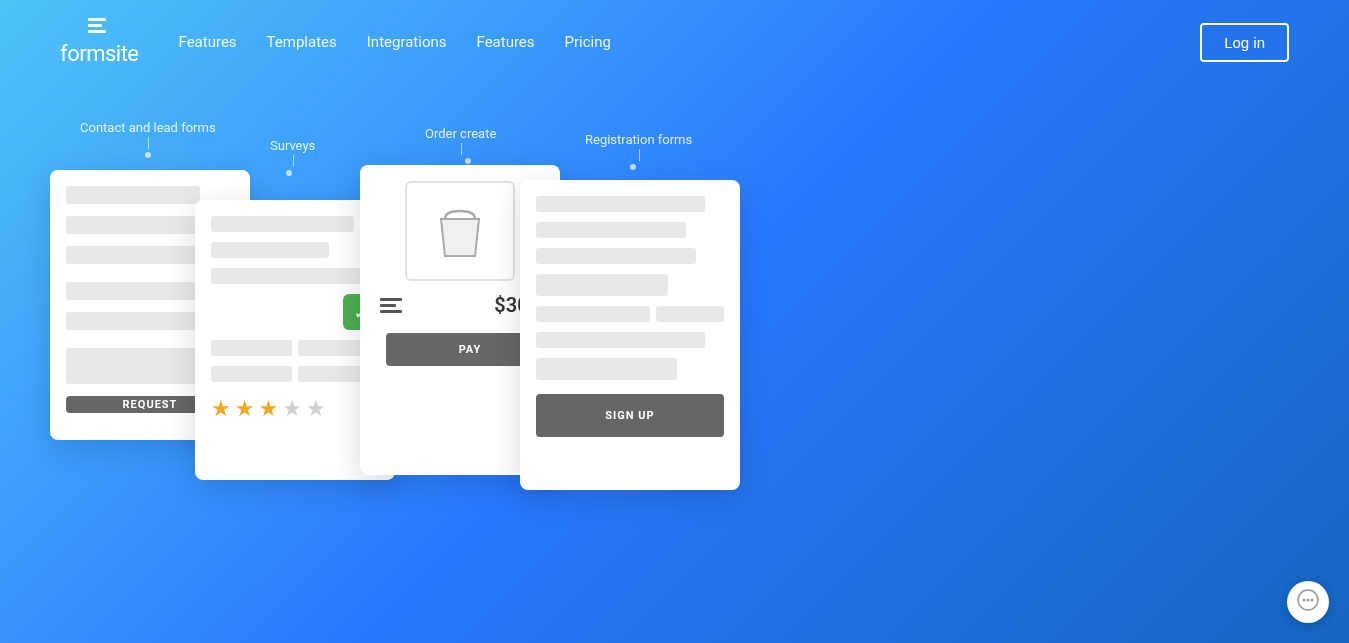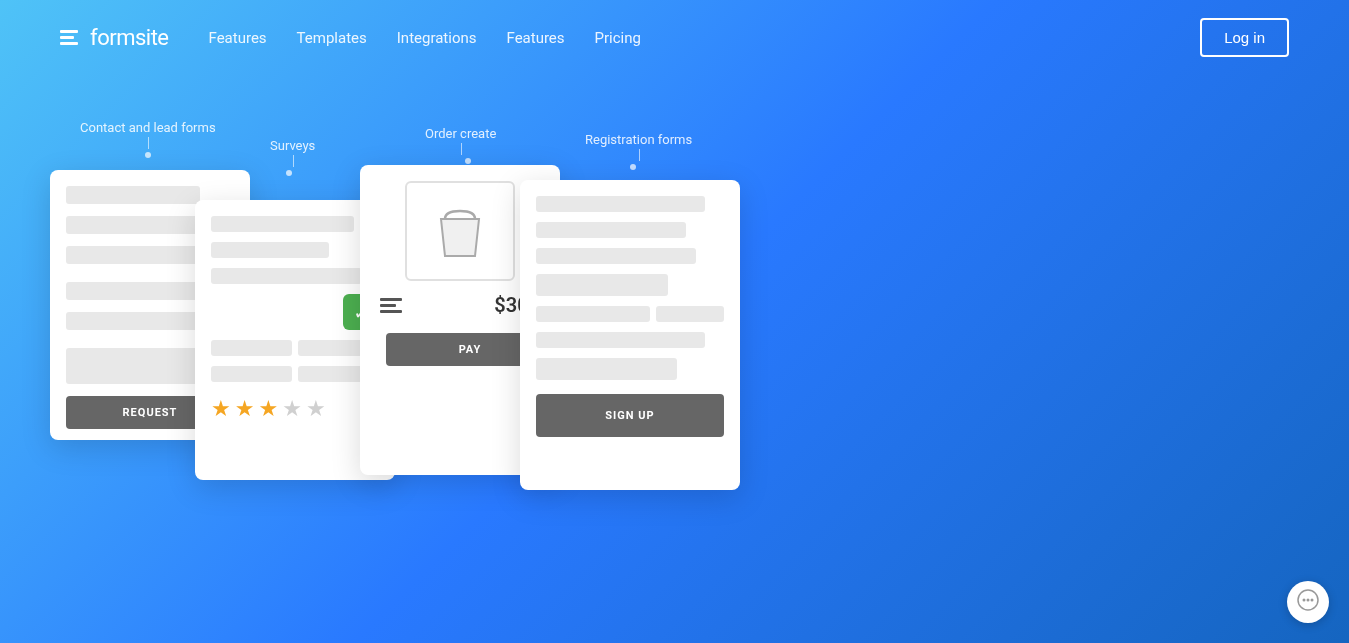--- a/index.html
+++ b/index.html
@@ -16,20 +16,21 @@
       display: flex;
       align-items: center;
       padding: 18px 60px;
       background: transparent;
     }
     .logo-area {
       display: flex;
       align-items: center;
       gap: 8px;
       margin-right: 40px;
+      flex-direction: column;
     }
     .logo-icon {
       display: flex;
       flex-direction: column;
       gap: 3px;
       margin-right: 4px;
     }
     .logo-icon span {
       display: block;
       background: white;
@@ -154,21 +155,21 @@
     .card-contact .field-row {
       height: 18px;
       background: #e8e8e8;
       border-radius: 3px;
       margin-bottom: 12px;
     }
     .card-contact .field-row.short { width: 80%; }
     .card-contact .field-row.medium { width: 90%; margin-bottom: 18px; }
     .card-contact .request-btn {
       width: 100%;
-      padding: 10px;
+      padding: 2px;
       background: #666;
       color: white;
       border: none;
       border-radius: 4px;
       font-size: 11px;
       font-weight: 700;
       letter-spacing: 1px;
       text-align: center;
       margin-top: 10px;
     }

